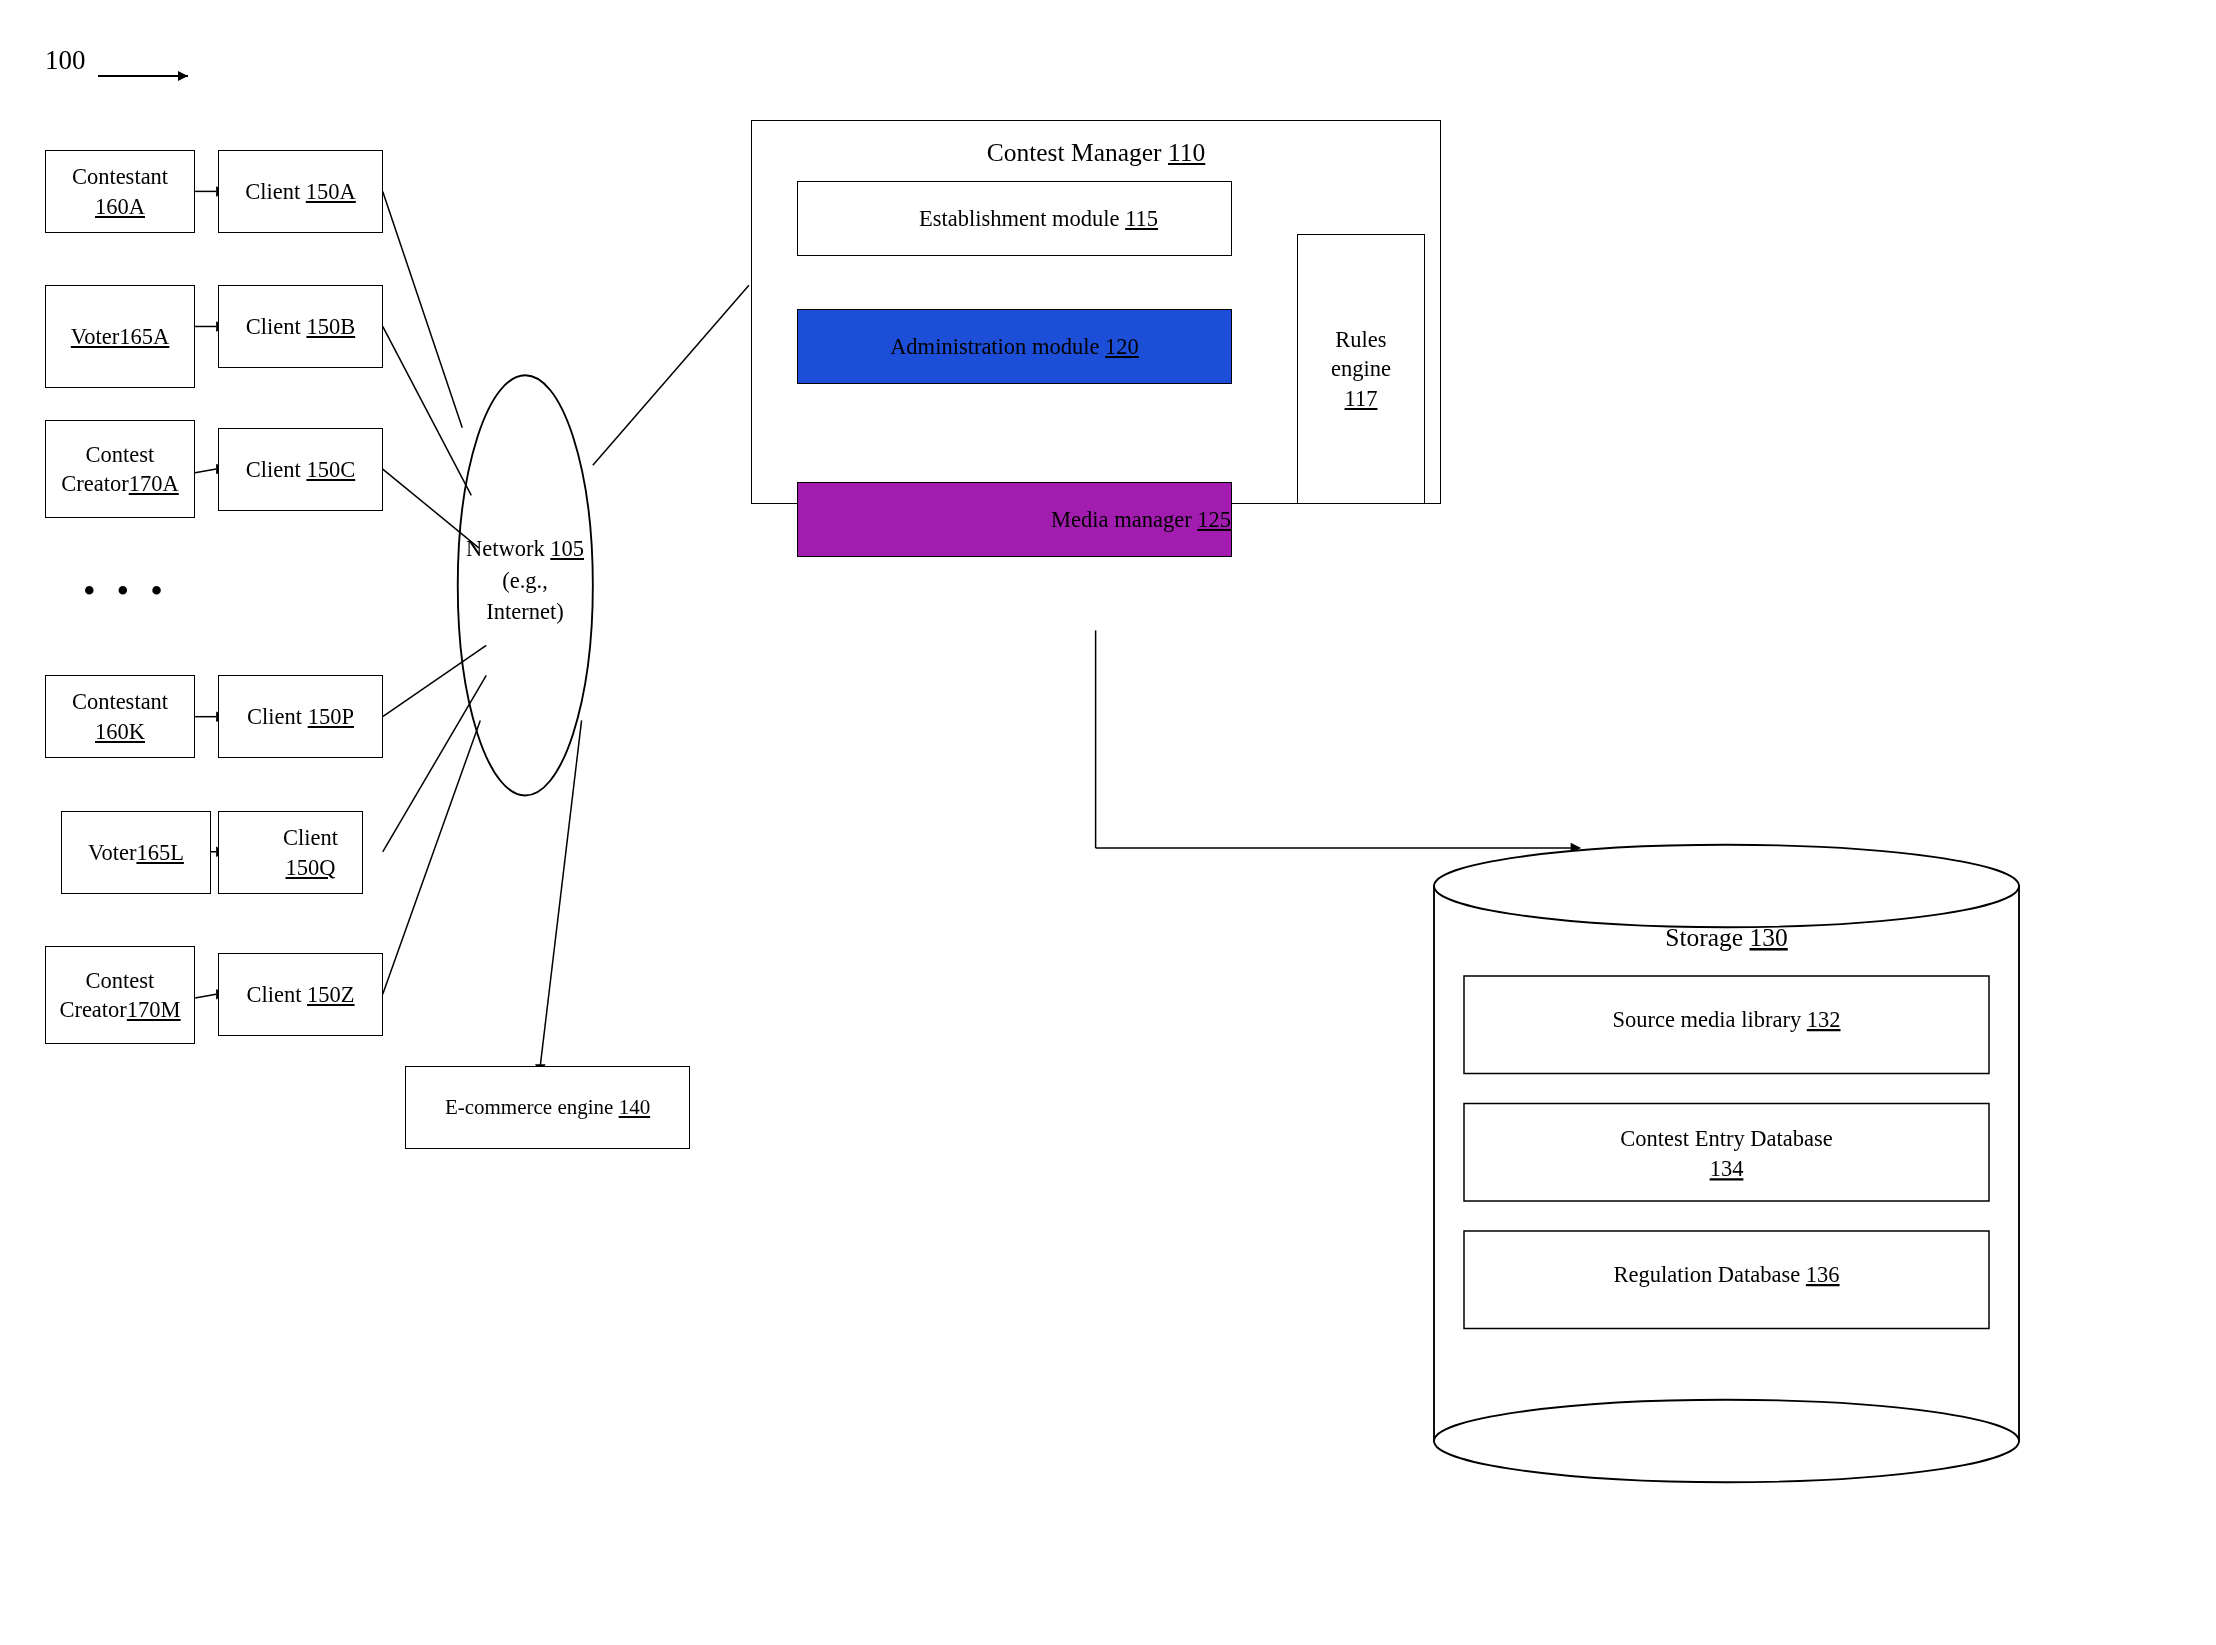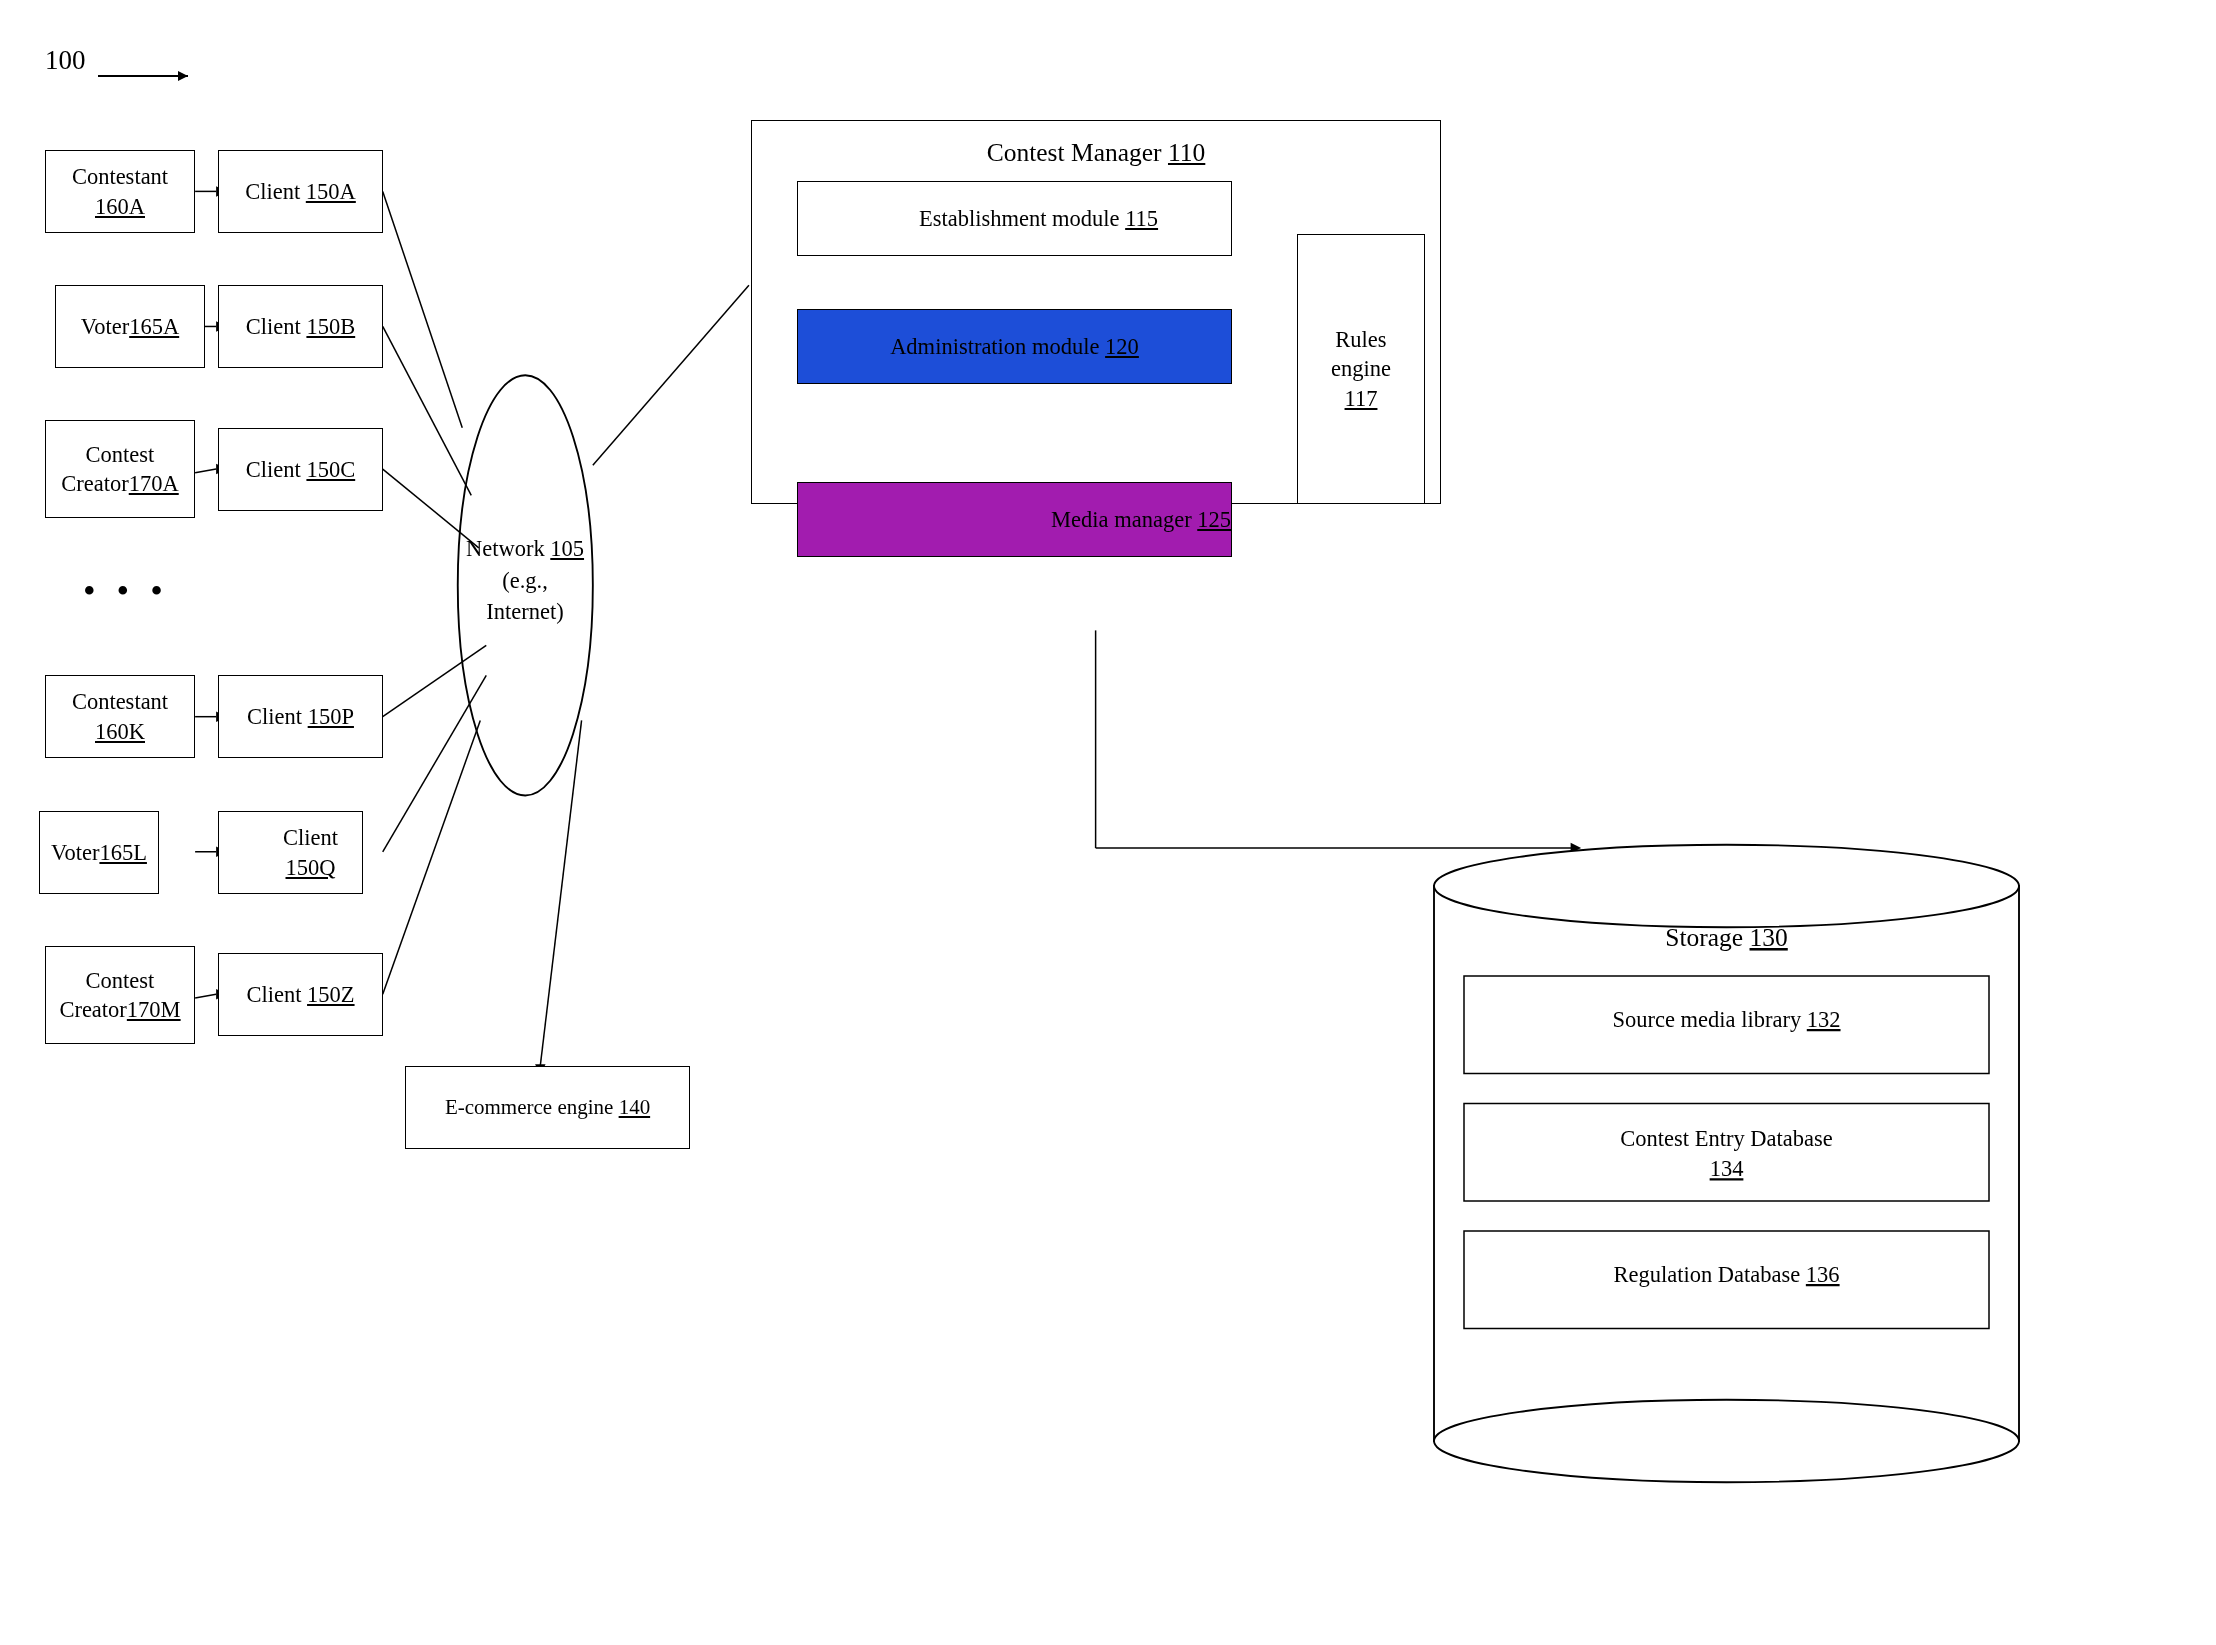--- a/index.html
+++ b/index.html
@@ -55,37 +55,37 @@
       justify-content: center;
       text-align: center;
       font-size: 22.5px;
       line-height: 1.3;
     }
 
     
     .box-contestant-a { left: 45px; top: 150px; width: 150px; height: 83px; }
     .box-client-150a  { left: 218px; top: 150px; width: 165px; height: 83px; }
 
-    .box-voter-a      { left: 55px; top: 285px; width: 150px; height: 83px; }
+    .box-voter-a      { left: 45px; top: 285px; width: 150px; height: 103px; text-decoration: underline; }
     .box-client-150b  { left: 218px; top: 285px; width: 165px; height: 83px; }
 
     .box-creator-a    { left: 45px; top: 420px; width: 150px; height: 98px; }
     .box-client-150c  { left: 218px; top: 428px; width: 165px; height: 83px; }
 
     
     .dots {
       position: absolute;
       font-size: 36px;
       letter-spacing: 6px;
     }
 
     .box-contestant-k { left: 45px; top: 675px; width: 150px; height: 83px; }
     .box-client-150p  { left: 218px; top: 675px; width: 165px; height: 83px; }
 
-    .box-voter-l      { left: 39px; top: 811px; width: 120px; height: 83px; }
+    .box-voter-l      { left: 61px; top: 811px; width: 150px; height: 83px; }
     .box-client-150q  { left: 218px; top: 811px; width: 165px; height: 83px; }
 
     .box-creator-m    { left: 45px; top: 946px; width: 150px; height: 98px; }
     .box-client-150z  { left: 218px; top: 953px; width: 165px; height: 83px; }
 
     
     .box-ecommerce {
       left: 405px;
       top: 1066px;
       width: 285px;

